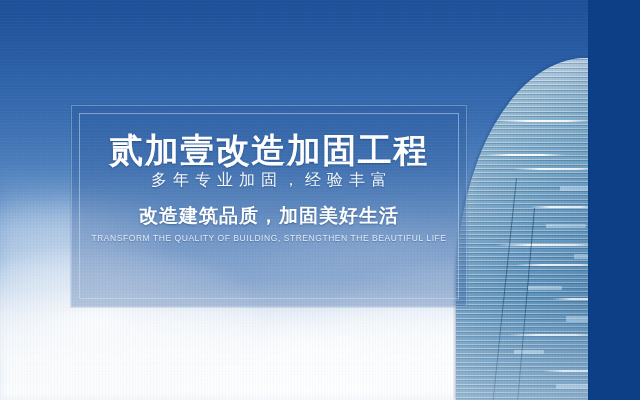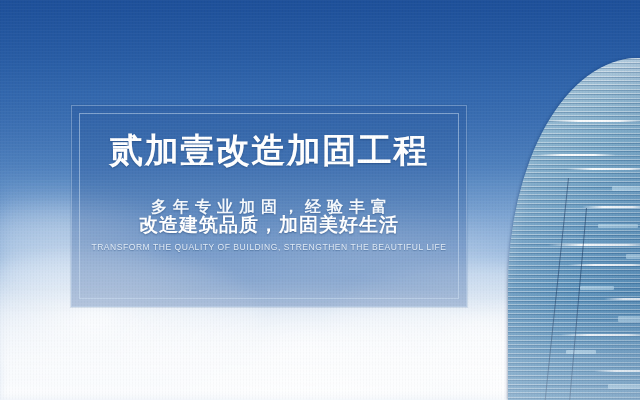--- a/index.html
+++ b/index.html
@@ -6,21 +6,21 @@
 
   html, body {
     width:640px; height:400px;
     overflow:hidden;
     background:#0d3f86;
     font-family:"Liberation Sans", sans-serif;
   }
 
   #banner {
     position:relative;
-    width:640px; height:400px;
+    width:588px; height:400px;
     overflow:hidden;
   }
 
   
   .sky {
     position:absolute; inset:0;
     background:
       linear-gradient(to bottom,
         #2f64ad 0%,
         #3a6cb0 14%,
@@ -190,31 +190,32 @@
   .headline {
     font-size:34px;
     font-weight:bold;
     color:#ffffff;
     letter-spacing:1.5px;
     line-height:1;
     text-shadow:0 1px 2px rgba(18,52,100,0.45);
     white-space:nowrap;
   }
   .subline {
-    margin-top:32px;
+    margin-top:5px;
     font-size:16px;
-    font-weight:bold;
+    font-weight:normal;
     color:#f4f8fc;
     letter-spacing:6px;
     padding-left:6px;
     line-height:1;
     text-shadow:0 1px 2px rgba(18,52,100,0.40);
     white-space:nowrap;
   }
   .tagline {
+    margin-top:18px;
     font-size:19px;
     font-weight:bold;
     color:#ffffff;
     letter-spacing:1px;
     line-height:1;
     text-shadow:0 1px 2px rgba(18,52,100,0.45);
     white-space:nowrap;
   }
   .en-line {
     margin-top:9px;

